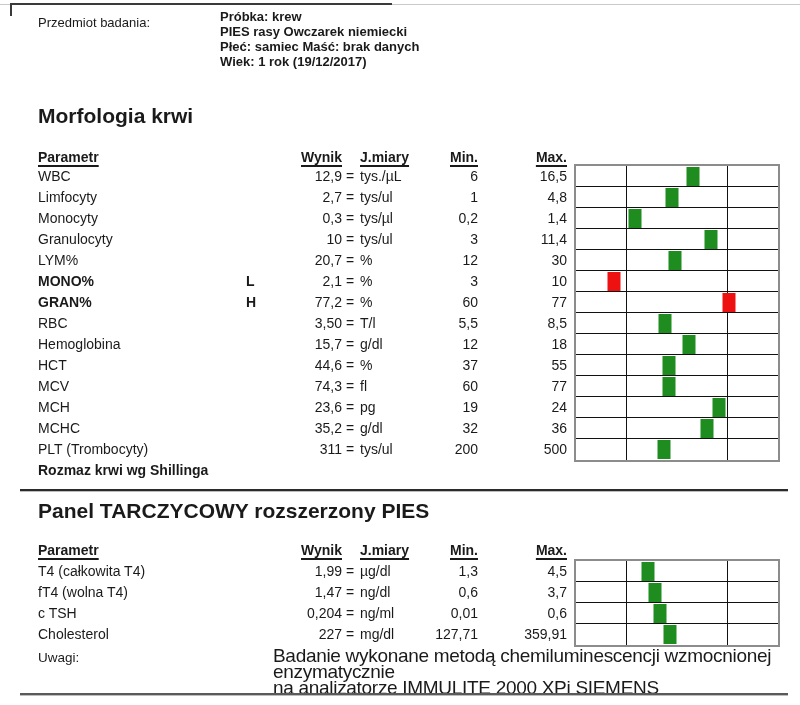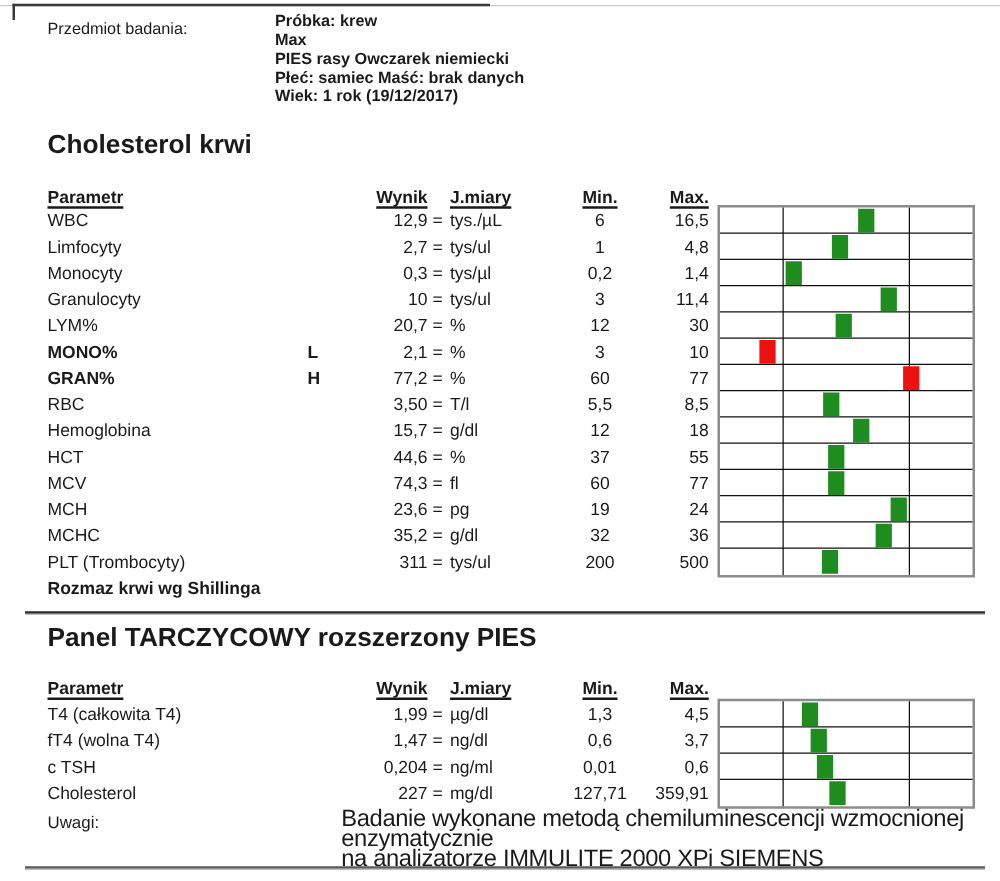--- a/index.html
+++ b/index.html
@@ -26,21 +26,21 @@
   
   .thead,.trow{position:absolute;left:0;width:800px;height:21px;font-size:14px;line-height:21px;}
   .thead{font-weight:bold;}
   .thead span{text-decoration:underline;text-underline-offset:3px;text-decoration-thickness:1.5px;}
   .cell{position:absolute;top:0;height:21px;white-space:nowrap;}
   .c-param{left:38px;width:205px;}
   .c-flag{left:246px;width:18px;font-weight:bold;}
   .c-result{left:260px;width:82px;text-align:right;}
   .c-eq{left:343px;width:14px;text-align:center;}
   .c-unit{left:360px;width:100px;}
-  .c-min{left:441px;width:78px;text-align:center;}
+  .c-min{left:400px;width:78px;text-align:right;}
   .c-max{left:500px;width:67px;text-align:right;}
   .trow.bold .c-param{font-weight:bold;}
   .table-footer{position:absolute;left:38px;font-size:14px;font-weight:bold;}
 
   
   .chart{position:absolute;left:574px;width:202px;border:2px solid #8c8c8c;background:#ffffff;}
   .chart .hline{position:absolute;left:0;width:100%;height:1px;background:#111111;}
   .chart .vline{position:absolute;top:0;height:100%;width:1px;background:#111111;}
   .chart .marker{position:absolute;width:13px;height:19px;transform:translateX(-50%);}
 
@@ -59,27 +59,26 @@
 
 <div class="page">
 
   <div class="top-line-light"></div>
   <div class="top-line-dark"></div>
   <div class="top-tick"></div>
 
   <div class="subject-label">Przedmiot badania:</div>
   <div class="subject-lines">
     <div>Próbka: krew</div>
-    <div>Max</div>
     <div>PIES rasy Owczarek niemiecki</div>
     <div>Płeć: samiec  Maść: brak danych</div>
     <div>Wiek: 1 rok (19/12/2017)</div>
   </div>
 
-  <div class="section-title title-1">Cholesterol krwi</div>
+  <div class="section-title title-1">Morfologia krwi</div>
 
   <div class="thead" style="top:147px;">
     <span class="cell c-param">Parametr</span>
     <span class="cell c-result">Wynik</span>
     <span class="cell c-unit">J.miary</span>
     <span class="cell c-min">Min.</span>
     <span class="cell c-max">Max.</span>
   </div>
 
   <div>

